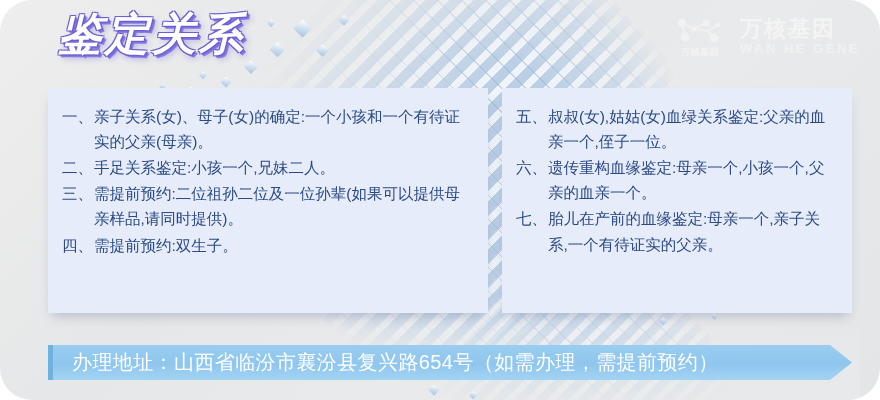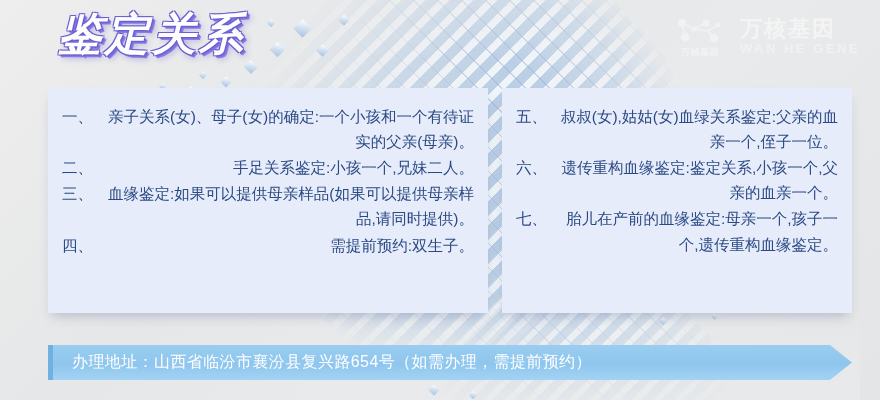--- a/index.html
+++ b/index.html
@@ -13,20 +13,21 @@
     font-family: "Liberation Sans", "DejaVu Sans", sans-serif;
   }
 
   #poster {
     position: relative;
     width: 880px;
     height: 400px;
     background:
       linear-gradient(135deg, #eeeeee 0%, #e6e7e8 35%, #e9eaeb 60%, #e4e5e6 100%);
     overflow: hidden;
+    border-radius: 32px;
   }
 
   
   .cube-field {
     position: absolute;
     pointer-events: none;
   }
 
   
   .cube-top {
@@ -189,21 +190,21 @@
     color: #2b4a84;
     font-size: 15.5px;
     line-height: 1.62;
     margin-bottom: 1px;
   }
   .item-num {
     flex: 0 0 auto;
     white-space: nowrap;
     padding-right: 1px;
   }
-  .item-text { flex: 1 1 auto; text-align: right; }
+  .item-text { flex: 1 1 auto; }
 
   
   .ribbon {
     position: absolute;
     left: 48px;
     top: 345px;
     width: 804px;
     height: 35px;
     z-index: 7;
     display: flex;
@@ -218,21 +219,21 @@
   .ribbon-cap {
     position: absolute;
     left: 0; top: 0; bottom: 0;
     width: 5px;
     background: #6fb2e0;
   }
   .ribbon-text {
     position: relative;
     z-index: 2;
     color: #ffffff;
-    font-size: 16px;
+    font-size: 20px;
     letter-spacing: 0.4px;
     padding-left: 24px;
     white-space: nowrap;
   }
 </style>
 </head>
 <body>
 
 <div id="poster">
 
@@ -299,42 +300,42 @@
       <div class="item">
         <span class="item-num">一、</span>
         <span class="item-text">亲子关系(女)、母子(女)的确定:一个小孩和一个有待证实的父亲(母亲)。</span>
       </div>
       <div class="item">
         <span class="item-num">二、</span>
         <span class="item-text">手足关系鉴定:小孩一个,兄妹二人。</span>
       </div>
       <div class="item">
         <span class="item-num">三、</span>
-        <span class="item-text">血缘鉴定:如果可以提供母亲样品(如果可以提供母亲样品,请同时提供)。</span>
+        <span class="item-text">需提前预约:二位祖孙二位及一位孙辈(如果可以提供母亲样品,请同时提供)。</span>
       </div>
       <div class="item">
         <span class="item-num">四、</span>
         <span class="item-text">需提前预约:双生子。</span>
       </div>
     </div>
 
     <div class="panel-gap"></div>
 
     <div class="panel panel-right">
       <div class="item">
         <span class="item-num">五、</span>
         <span class="item-text">叔叔(女),姑姑(女)血绿关系鉴定:父亲的血亲一个,侄子一位。</span>
       </div>
       <div class="item">
         <span class="item-num">六、</span>
-        <span class="item-text">遗传重构血缘鉴定:鉴定关系,小孩一个,父亲的血亲一个。</span>
+        <span class="item-text">遗传重构血缘鉴定:母亲一个,小孩一个,父亲的血亲一个。</span>
       </div>
       <div class="item">
         <span class="item-num">七、</span>
-        <span class="item-text">胎儿在产前的血缘鉴定:母亲一个,孩子一个,遗传重构血缘鉴定。</span>
+        <span class="item-text">胎儿在产前的血缘鉴定:母亲一个,亲子关系,一个有待证实的父亲。</span>
       </div>
     </div>
 
   </div>
 
   <div class="ribbon">
     <div class="ribbon-body"></div>
     <div class="ribbon-cap"></div>
     <div class="ribbon-text">办理地址：山西省临汾市襄汾县复兴路654号（如需办理，需提前预约）</div>
   </div>

